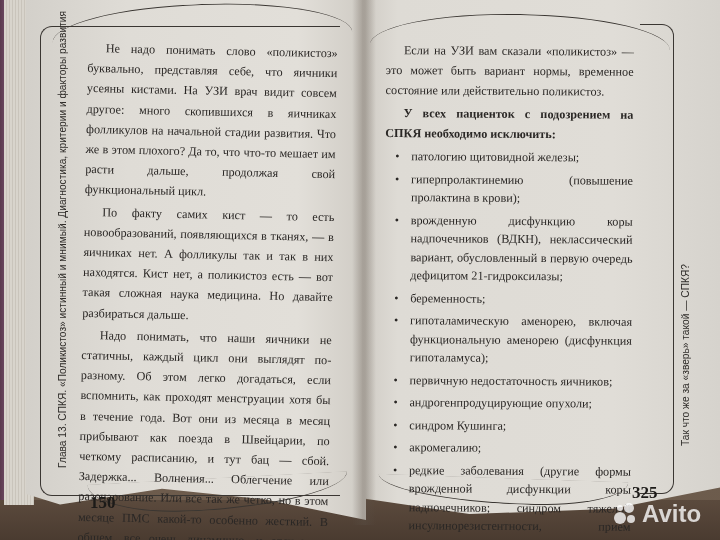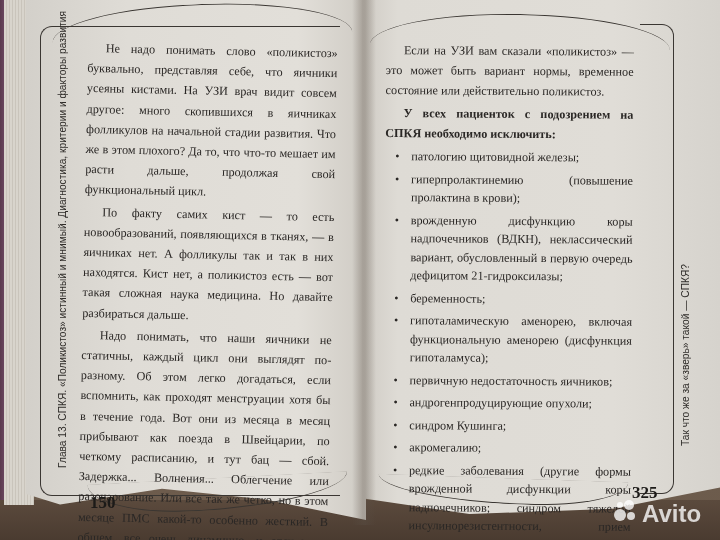--- a/index.html
+++ b/index.html
@@ -86,21 +86,21 @@
       font-family: "Liberation Serif", serif;
       font-weight: bold;
       font-size: 17px;
       color: #1c1a18;
     }
     .pn-left { left: 90px; top: 493px; }
     .pn-right { left: 632px; top: 483px; }
 
     .watermark {
       position: absolute; left: 614px; top: 500px;
-      display: flex; align-items: flex-start; gap: 4px;
+      display: flex; align-items: center; gap: 4px;
       color: rgba(255,255,255,0.78);
       font-family: "Liberation Sans", sans-serif;
       font-weight: bold;
       font-size: 24px;
     }
     .watermark .dots { position: relative; width: 24px; height: 22px; }
     .watermark .dots span { position: absolute; background: rgba(255,255,255,0.78); border-radius: 50%; }
   </style>
 </head>
 <body>

